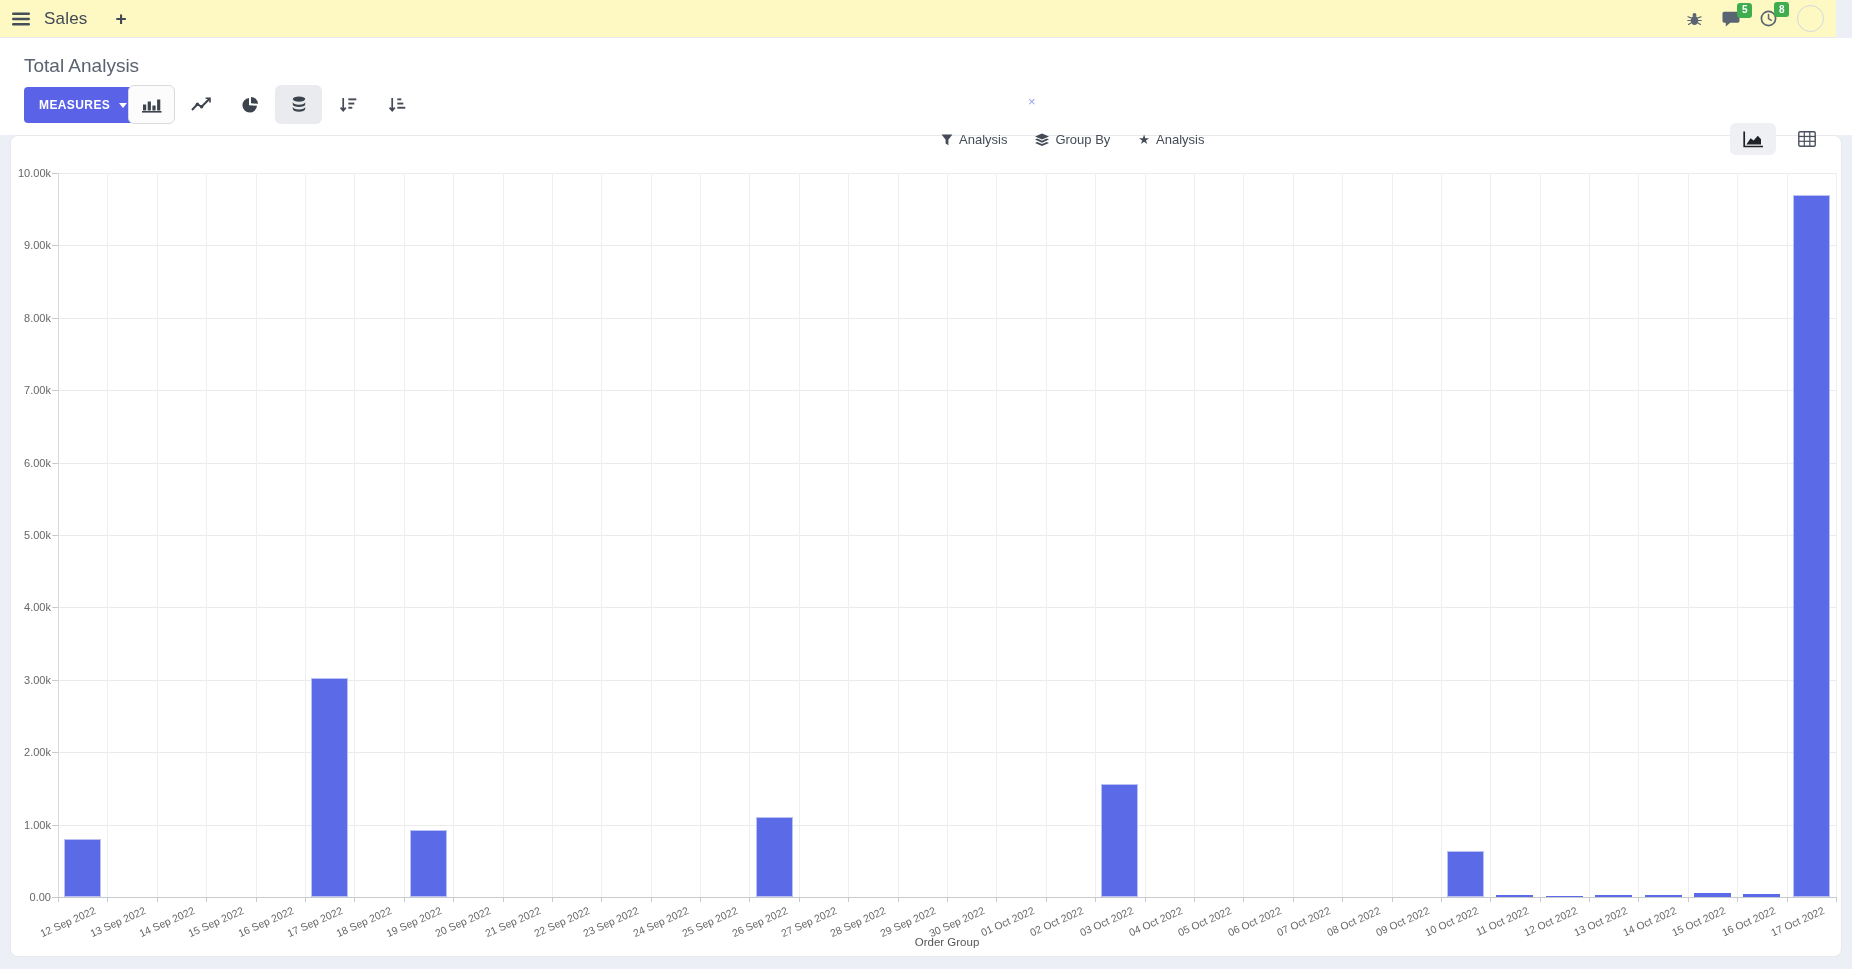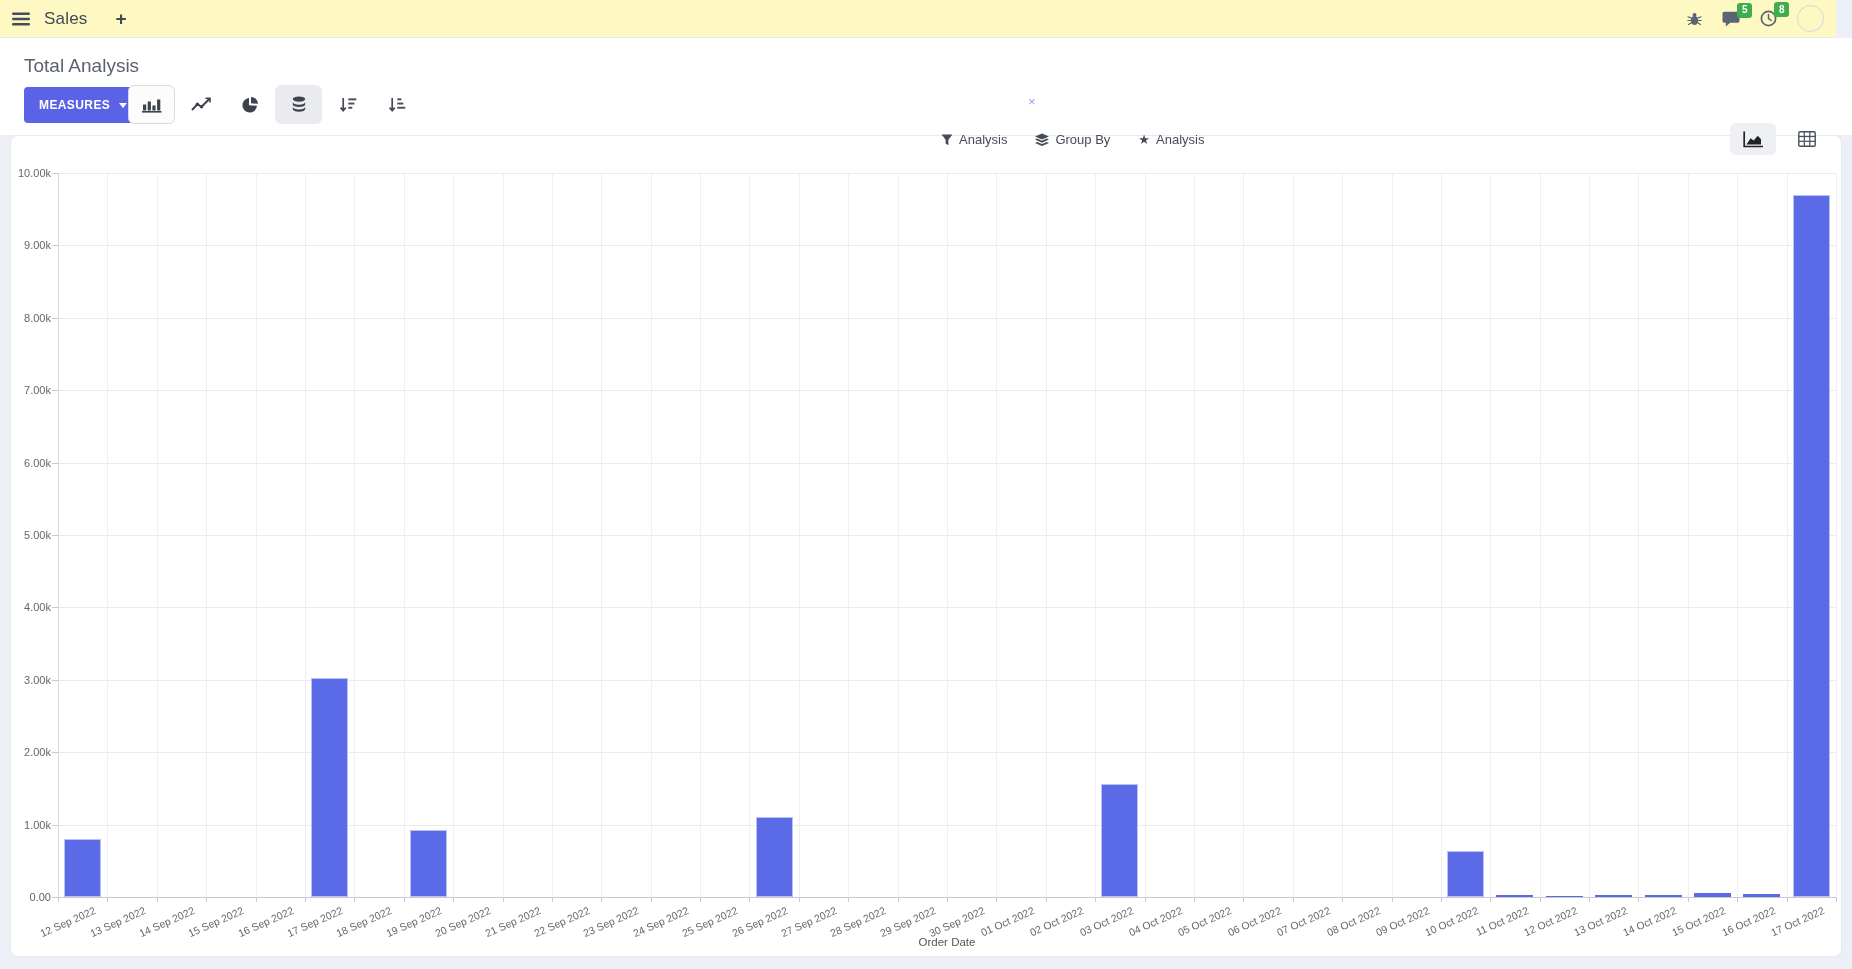--- a/index.html
+++ b/index.html
@@ -473,14 +473,14 @@
       <div class="xlabel-anchor" style="left: 1711.53px; top: 768px;">
         <span>15 Oct 2022</span>
       </div>
       <div class="xlabel-anchor" style="left: 1760.92px; top: 768px;">
         <span>16 Oct 2022</span>
       </div>
       <div class="xlabel-anchor" style="left: 1810.31px; top: 768px;">
         <span>17 Oct 2022</span>
       </div>
     </div>
-  <div class="xaxis-title" id="xaxis-title" style="left: 47px; width: 1778px; top: 800px;">Order Date</div>
+  <div class="xaxis-title" id="xaxis-title" style="left: 47px; width: 1778px; top: 800px;">Order Group</div>
 </div>
 
 </body></html>

